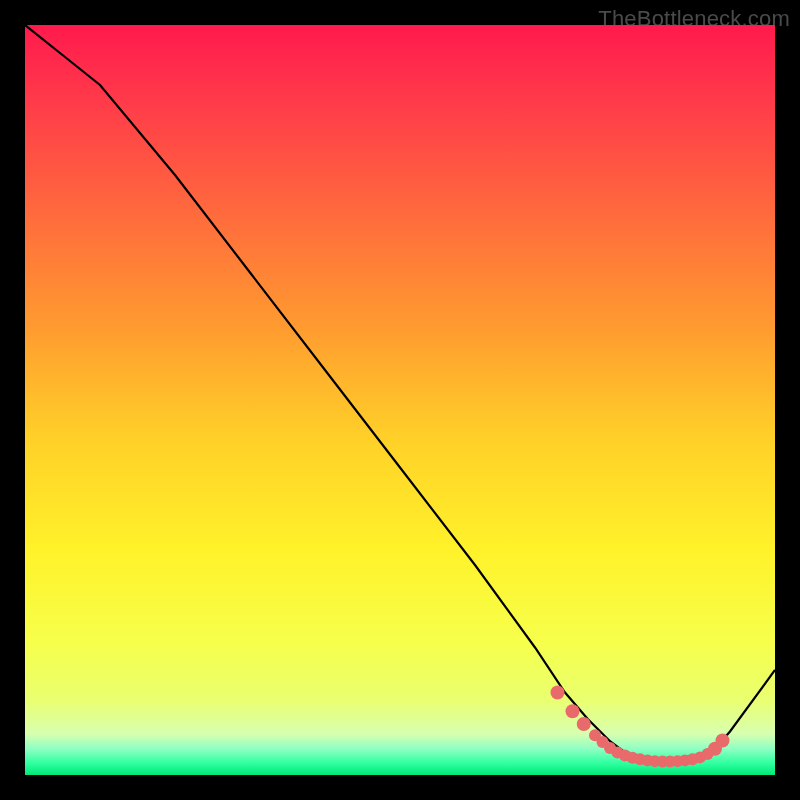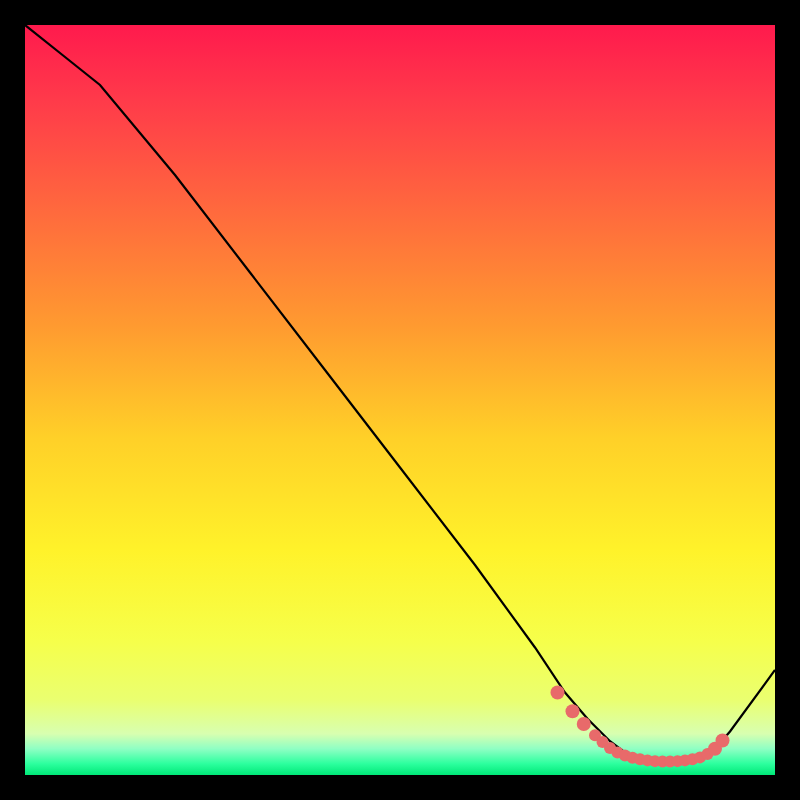--- a/index.html
+++ b/index.html
@@ -26,20 +26,21 @@
     top: 25px;
     width: 750px;
     height: 750px;
   }
   svg { display: block; }
 </style>
 </head>
 <body>
 
 <div class="stage">
+  <div class="watermark">TheBottleneck.com</div>
   <div class="plot">
     <svg id="chart-svg" width="750" height="750" viewBox="0 0 750 750">
       <defs>
         <linearGradient id="bg-grad" x1="0" y1="0" x2="0" y2="1">
             <stop offset="0%" stop-color="#ff1a4d"></stop>
             <stop offset="10%" stop-color="#ff3a4a"></stop>
             <stop offset="25%" stop-color="#ff6a3d"></stop>
             <stop offset="40%" stop-color="#ff9a30"></stop>
             <stop offset="55.00000000000001%" stop-color="#ffd028"></stop>
             <stop offset="70%" stop-color="#fff22a"></stop>

